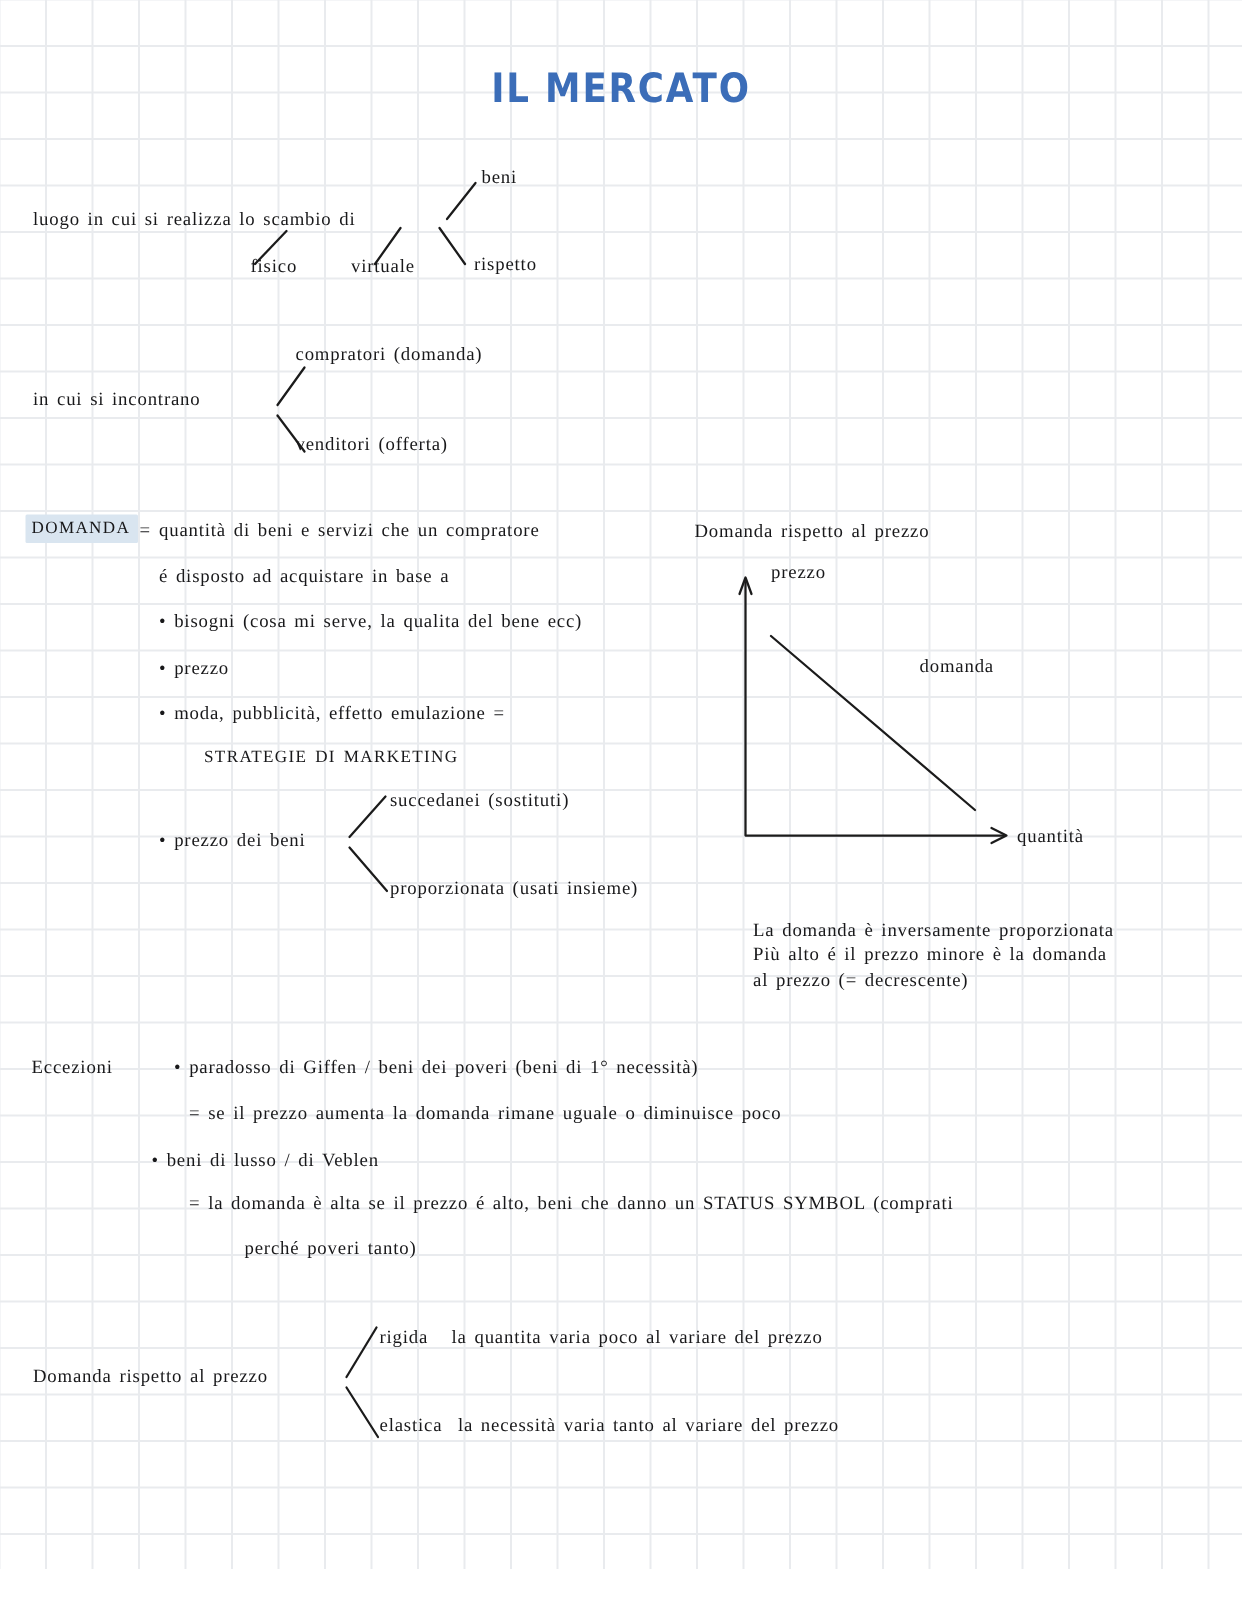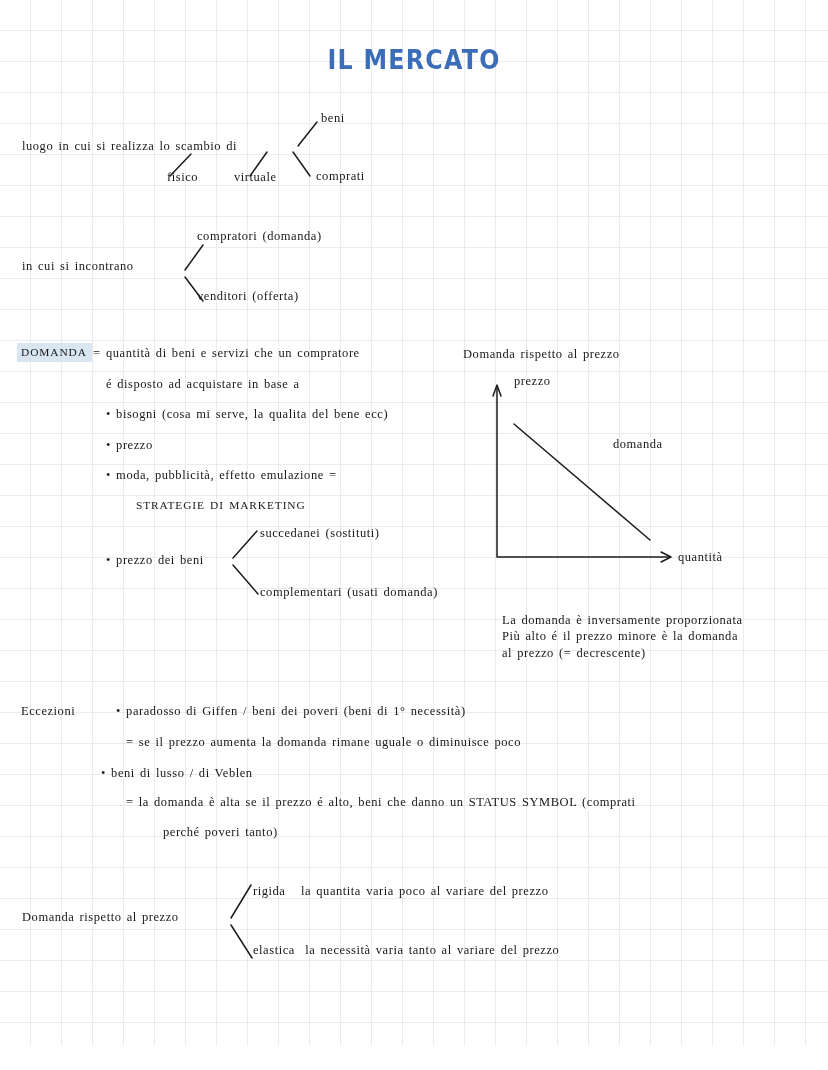--- a/index.html
+++ b/index.html
@@ -102,39 +102,39 @@
     <line x1="231" y1="918" x2="251" y2="885"></line>
     <line x1="231" y1="925" x2="252" y2="958"></line>
   </svg>
 
   <div id="title">IL MERCATO</div>
 
   <div class="hw" style="left:22px; top:140px;">luogo in cui si realizza lo scambio di</div>
   <div class="hw" style="left:321px; top:112px;">beni</div>
   <div class="hw" style="left:167px; top:171px;">fisico</div>
   <div class="hw" style="left:234px; top:171px;">virtuale</div>
-  <div class="hw" style="left:316px; top:170px;">comprati</div>
+  <div class="hw" style="left:316px; top:170px;">rispetto</div>
 
   <div class="hw" style="left:22px; top:260px;">in cui si incontrano</div>
   <div class="hw" style="left:197px; top:230px;">compratori (domanda)</div>
   <div class="hw" style="left:197px; top:290px;">venditori (offerta)</div>
 
   <div class="hw cap" style="left:21px; top:347px;"><span class="hl">DOMANDA</span></div>
   <div class="hw" style="left:93px; top:347px;">=</div>
   <div class="hw" style="left:106px; top:347px;">quantità di beni e servizi che un compratore</div>
   <div class="hw" style="left:106px; top:378px;">é disposto ad acquistare  in base a</div>
 
   <div class="hw" style="left:106px; top:408px;">•&nbsp;<span>bisogni (cosa mi serve, la qualita del bene ecc)</span></div>
   <div class="hw" style="left:106px; top:439px;">•&nbsp;<span>prezzo</span></div>
   <div class="hw" style="left:106px; top:469px;">•&nbsp;<span>moda, pubblicità, effetto emulazione =</span></div>
   <div class="hw cap" style="left:108px; top:500px;margin-left:28px;">STRATEGIE DI MARKETING</div>
 
   <div class="hw" style="left:106px; top:554px;">•&nbsp;<span>prezzo dei beni</span></div>
   <div class="hw" style="left:260px; top:527px;">succedanei (sostituti)</div>
-  <div class="hw" style="left:260px; top:586px;">complementari (usati domanda)</div>
+  <div class="hw" style="left:260px; top:586px;">proporzionata (usati insieme)</div>
 
   <div class="hw" style="left:463px; top:348px;">Domanda rispetto al prezzo</div>
   <div class="hw" style="left:514px; top:375px;">prezzo</div>
   <div class="hw" style="left:678px; top:551px;">quantità</div>
   <div class="hw" style="left:613px; top:438px;">domanda</div>
 
   <div class="hw" style="left:502px; top:586px;margin-top:44px;">Più alto é il prezzo minore è la domanda</div>
   <div class="hw" style="left:502px; top:614px;">La domanda è inversamente proporzionata</div>
   <div class="hw" style="left:502px; top:647px;">al prezzo (= decrescente)</div>
 

